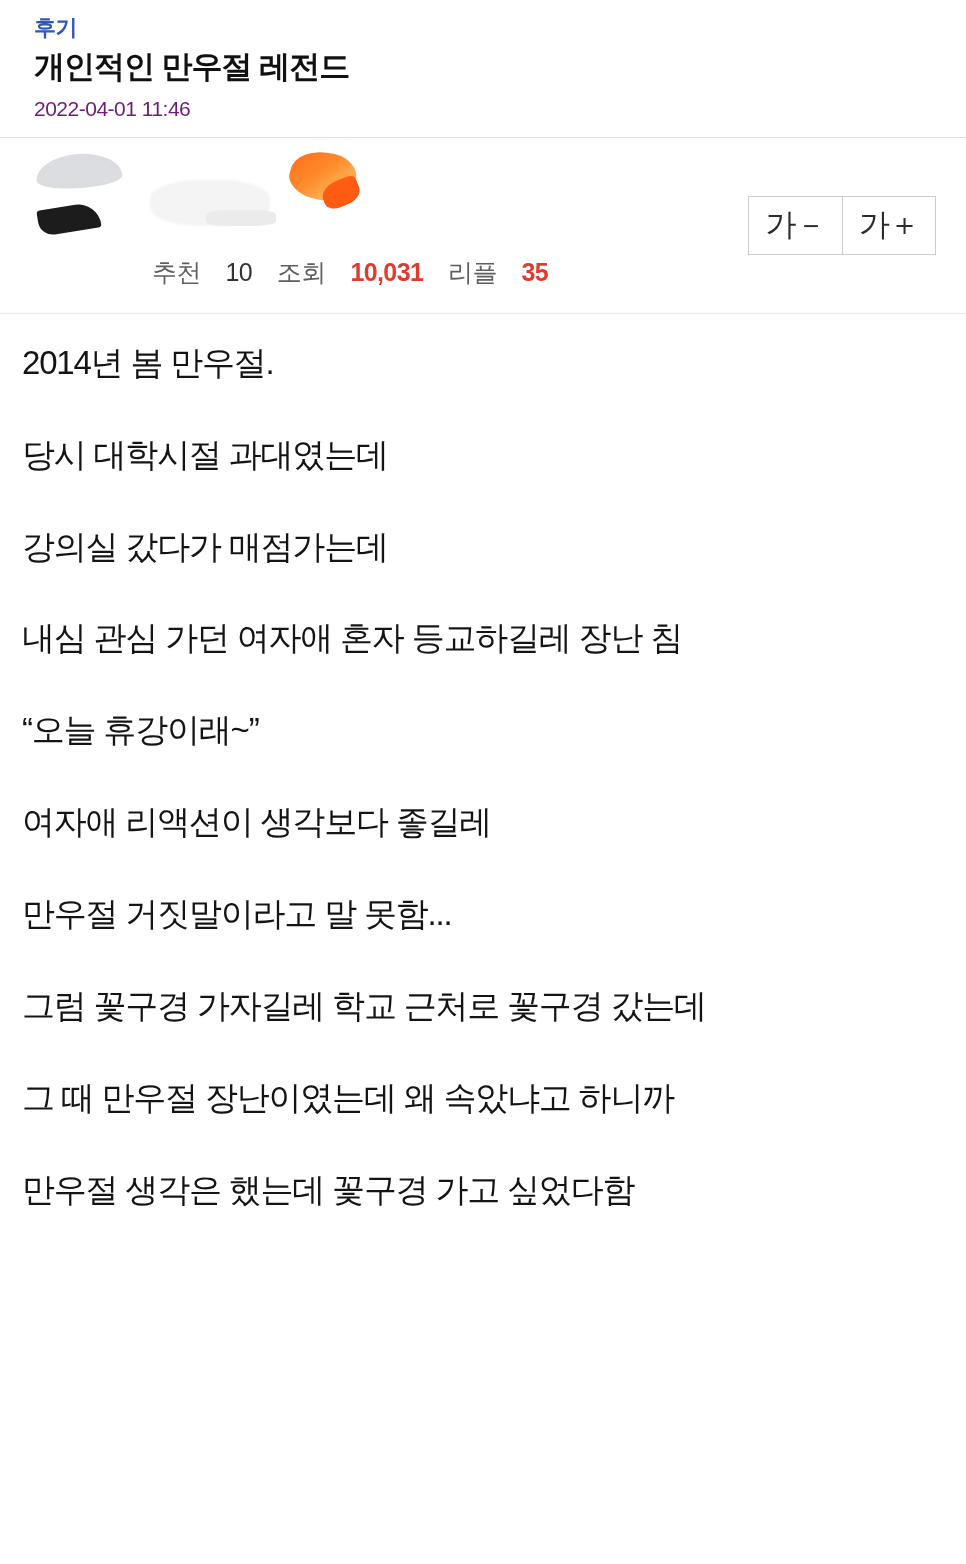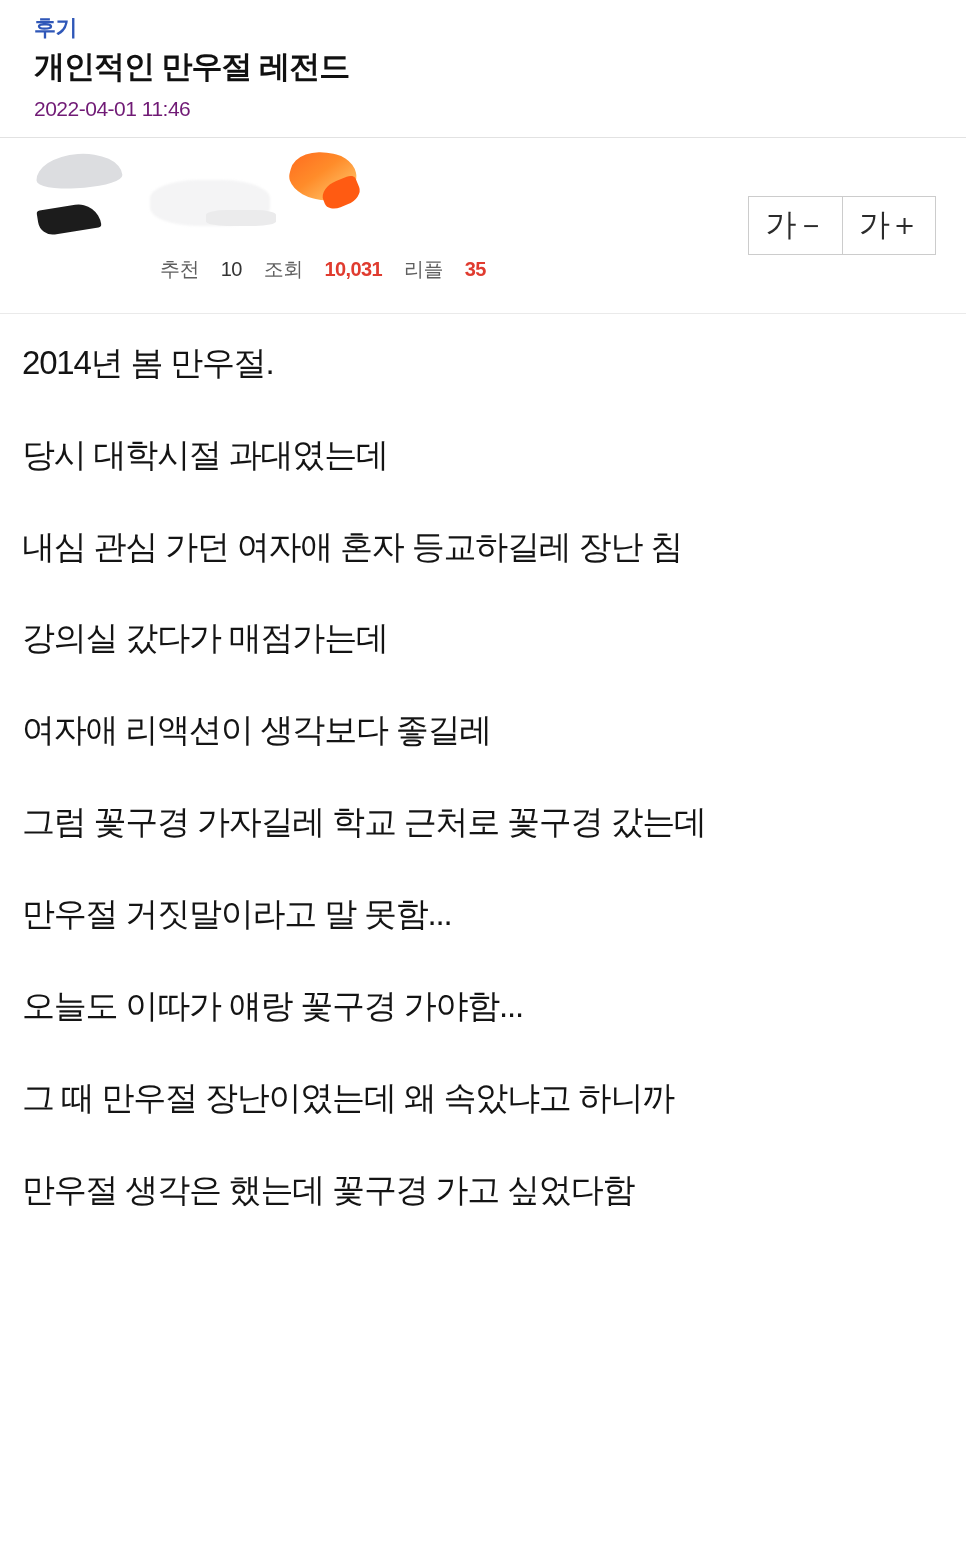--- a/index.html
+++ b/index.html
@@ -119,23 +119,23 @@
     left: 176px;
     top: 58px;
     width: 70px;
     height: 16px;
     background: #ebebec;
     border-radius: 30%;
   }
 
   .stats-row {
     position: absolute;
-    left: 160px;
+    left: 152px;
     top: 118px;
-    font-size: 20px;
+    font-size: 25px;
     color: #5f5f5f;
     letter-spacing: -0.6px;
     white-space: nowrap;
   }
   .stats-row .label { color: #5f5f5f; }
   .stats-row .num { color: #333333; }
   .stats-row .num-red { color: #e03b2f; font-weight: bold; }
   .stats-row .sep { display: inline-block; width: 12px; }
 
   .font-size-controls {
@@ -216,23 +216,23 @@
     <div class="font-size-controls">
       <button class="fs-btn">가－</button>
       <button class="fs-btn">가＋</button>
     </div>
 
   </div>
 
   <div class="post-body">
     <p class="para">2014년 봄 만우절.</p>
     <p class="para">당시 대학시절 과대였는데</p>
+    <p class="para">강의실 갔다가 매점가는데</p>
     <p class="para">내심 관심 가던 여자애 혼자 등교하길레 장난 침</p>
-    <p class="para">강의실 갔다가 매점가는데</p>
+    <p class="para">“오늘 휴강이래~”</p>
     <p class="para">여자애 리액션이 생각보다 좋길레</p>
+    <p class="para">만우절 거짓말이라고 말 못함...</p>
     <p class="para">그럼 꽃구경 가자길레 학교 근처로 꽃구경 갔는데</p>
-    <p class="para">만우절 거짓말이라고 말 못함...</p>
-    <p class="para">오늘도 이따가 얘랑 꽃구경 가야함...</p>
     <p class="para">그 때 만우절 장난이였는데 왜 속았냐고 하니까</p>
     <p class="para">만우절 생각은 했는데 꽃구경 가고 싶었다함</p>
   </div>
 
 </div>
 
 </body></html>

